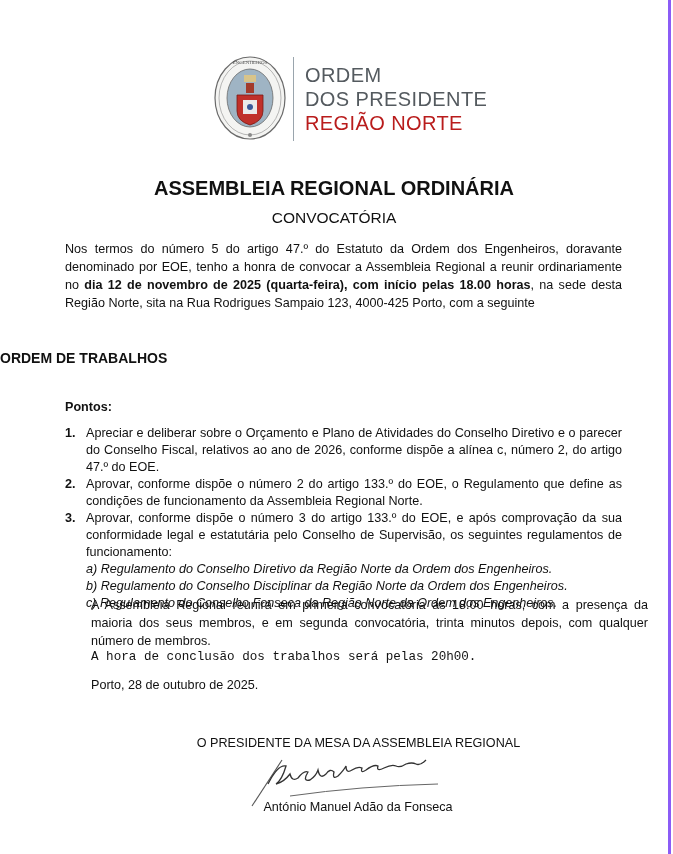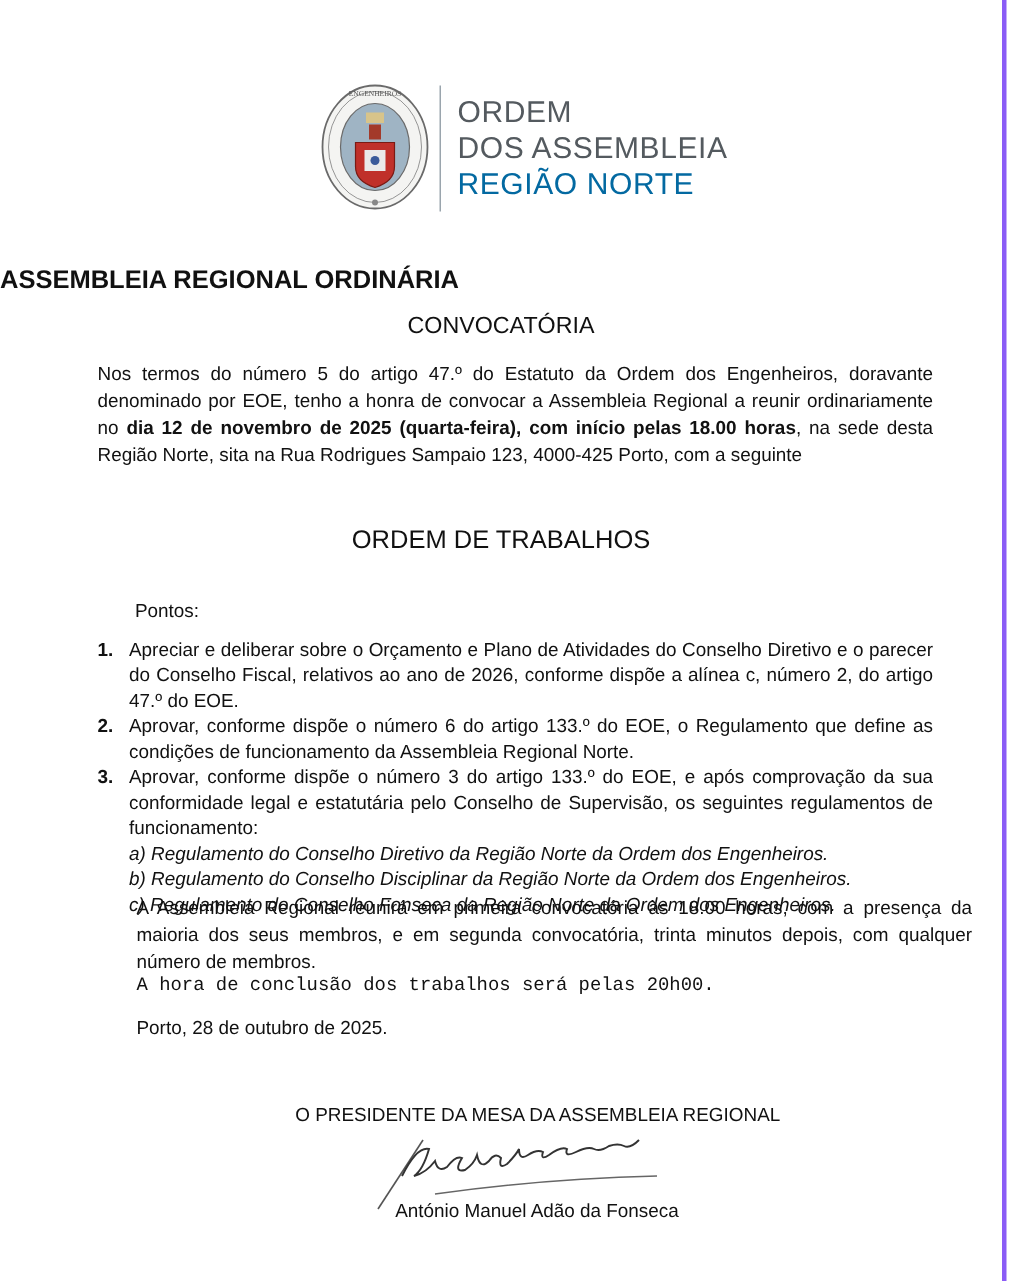--- a/index.html
+++ b/index.html
@@ -5,27 +5,27 @@
   html, body { margin:0; padding:0; background:#ffffff; }
   body { width:673px; height:854px; position:relative; overflow:hidden;
          font-family:"Liberation Sans", sans-serif; color:#111; }
   .page { position:absolute; left:0; top:0; width:668px; height:854px;
           border-right:3px solid #8b5cf6; background:#fff; }
   .logo { position:absolute; left:213px; top:55px; width:300px; height:90px; }
   .seal { position:absolute; left:0; top:0; width:74px; height:86px; }
   .logo-divider { position:absolute; left:80px; top:2px; width:1px; height:84px; background:#9aa5ad; }
   .logo-text { position:absolute; left:92px; top:8px; font-size:20px; line-height:24px; letter-spacing:0.4px; }
   .logo-line1, .logo-line2 { color:#545a5f; display:block; }
-  .logo-line3 { color:#0369a1; display:block; }
-  .h1 { position:absolute; left:0; width:668px; top:177px; font-weight:bold; font-size:17px; }
+  .logo-line3 { color:#b91c1c; display:block; }
+  .h1 { position:absolute; left:0; width:668px; top:177px; text-align:center; font-weight:bold; font-size:20px; }
   .h2 { position:absolute; left:0; width:668px; top:209px; text-align:center; font-weight:normal; font-size:15.5px; }
   .intro { position:absolute; left:65px; top:240px; width:557px; font-size:12.6px; line-height:18px; text-align:justify; }
   .intro b { font-weight:bold; }
-  .agenda-title { position:absolute; left:0; width:668px; top:350px; text-align:center; font-weight:normal; font-size:17px; }
-  .pontos { position:absolute; left:65px; top:400px; font-weight:normal; font-size:12.6px;margin-left:25px; }
+  .agenda-title { position:absolute; left:0; width:668px; top:350px; text-align:left; font-weight:bold; font-size:14px; }
+  .pontos { position:absolute; left:65px; top:400px; font-weight:bold; font-size:12.6px; }
   .items { position:absolute; left:65px; top:425px; width:557px; font-size:12.6px; line-height:17px; }
   .item { position:relative; padding-left:21px; text-align:justify; }
   .item-num { position:absolute; left:0; top:0; font-weight:bold; }
   .sub { display:block; text-align:left;font-style:italic; }
   .para { position:absolute; left:65px; width:557px; font-size:12.6px; line-height:18px; text-align:justify;margin-left:26px; }
   .p1 { top:596px; }
   .p2 { top:648px;font-family:Liberation Mono, monospace; }
   .p3 { top:676px; }
   .sig-title { position:absolute; left:0; width:717px; top:736px; text-align:center; font-size:12.6px; }
   .signature { position:absolute; left:248px; top:750px; width:240px; height:58px; }
@@ -45,41 +45,41 @@
       <rect x="33" y="28" width="8" height="10" fill="#a33a2a"></rect>
       <path d="M24 40 h26 v16 q0 10 -13 14 q-13 -4 -13 -14 z" fill="#c0302a" stroke="#7a1a14" stroke-width="0.8"></path>
       <rect x="30" y="45" width="14" height="14" fill="#eaeaea"></rect>
       <circle cx="37" cy="52" r="3" fill="#3a5a9a"></circle>
       <circle cx="37" cy="80" r="2" fill="#888"></circle>
       <text x="37" y="9" font-size="5" text-anchor="middle" fill="#555" font-family="Liberation Serif, serif">ENGENHEIROS</text>
     </svg>
     <div class="logo-divider"></div>
     <div class="logo-text">
       <span class="logo-line1">ORDEM</span>
-      <span class="logo-line2">DOS ASSEMBLEIA</span>
+      <span class="logo-line2">DOS PRESIDENTE</span>
       <span class="logo-line3">REGIÃO NORTE</span>
     </div>
   </div>
 
   <div class="h1">ASSEMBLEIA REGIONAL ORDINÁRIA</div>
   <div class="h2">CONVOCATÓRIA</div>
 
   <div class="intro"><span>Nos termos do número 5 do artigo 47.º do Estatuto da Ordem dos Engenheiros, doravante denominado por EOE, tenho a honra de convocar a Assembleia Regional a reunir ordinariamente no </span><b>dia 12 de novembro de 2025 (quarta-feira), com início pelas 18.00 horas</b><span>, na sede desta Região Norte, sita na Rua Rodrigues Sampaio 123, 4000-425 Porto, com a seguinte</span></div>
 
   <div class="agenda-title">ORDEM DE TRABALHOS</div>
   <div class="pontos">Pontos:</div>
 
   <div class="items">
     <div class="item">
       <span class="item-num">1.</span>
       <span>Apreciar e deliberar sobre o Orçamento e Plano de Atividades do Conselho Diretivo e o parecer do Conselho Fiscal, relativos ao ano de 2026, conforme dispõe a alínea c, número 2, do artigo 47.º do EOE.</span>
     </div>
     <div class="item">
       <span class="item-num">2.</span>
-      <span>Aprovar, conforme dispõe o número 6 do artigo 133.º do EOE, o Regulamento que define as condições de funcionamento da Assembleia Regional Norte.</span>
+      <span>Aprovar, conforme dispõe o número 2 do artigo 133.º do EOE, o Regulamento que define as condições de funcionamento da Assembleia Regional Norte.</span>
     </div>
     <div class="item">
       <span class="item-num">3.</span>
       <span>Aprovar, conforme dispõe o número 3 do artigo 133.º do EOE, e após comprovação da sua conformidade legal e estatutária pelo Conselho de Supervisão, os seguintes regulamentos de funcionamento:</span>
       <span class="sub">a) Regulamento do Conselho Diretivo da Região Norte da Ordem dos Engenheiros.</span>
       <span class="sub">b) Regulamento do Conselho Disciplinar da Região Norte da Ordem dos Engenheiros.</span>
       <span class="sub">c) Regulamento do Conselho Fonseca da Região Norte da Ordem dos Engenheiros.</span>
     </div>
   </div>
 

